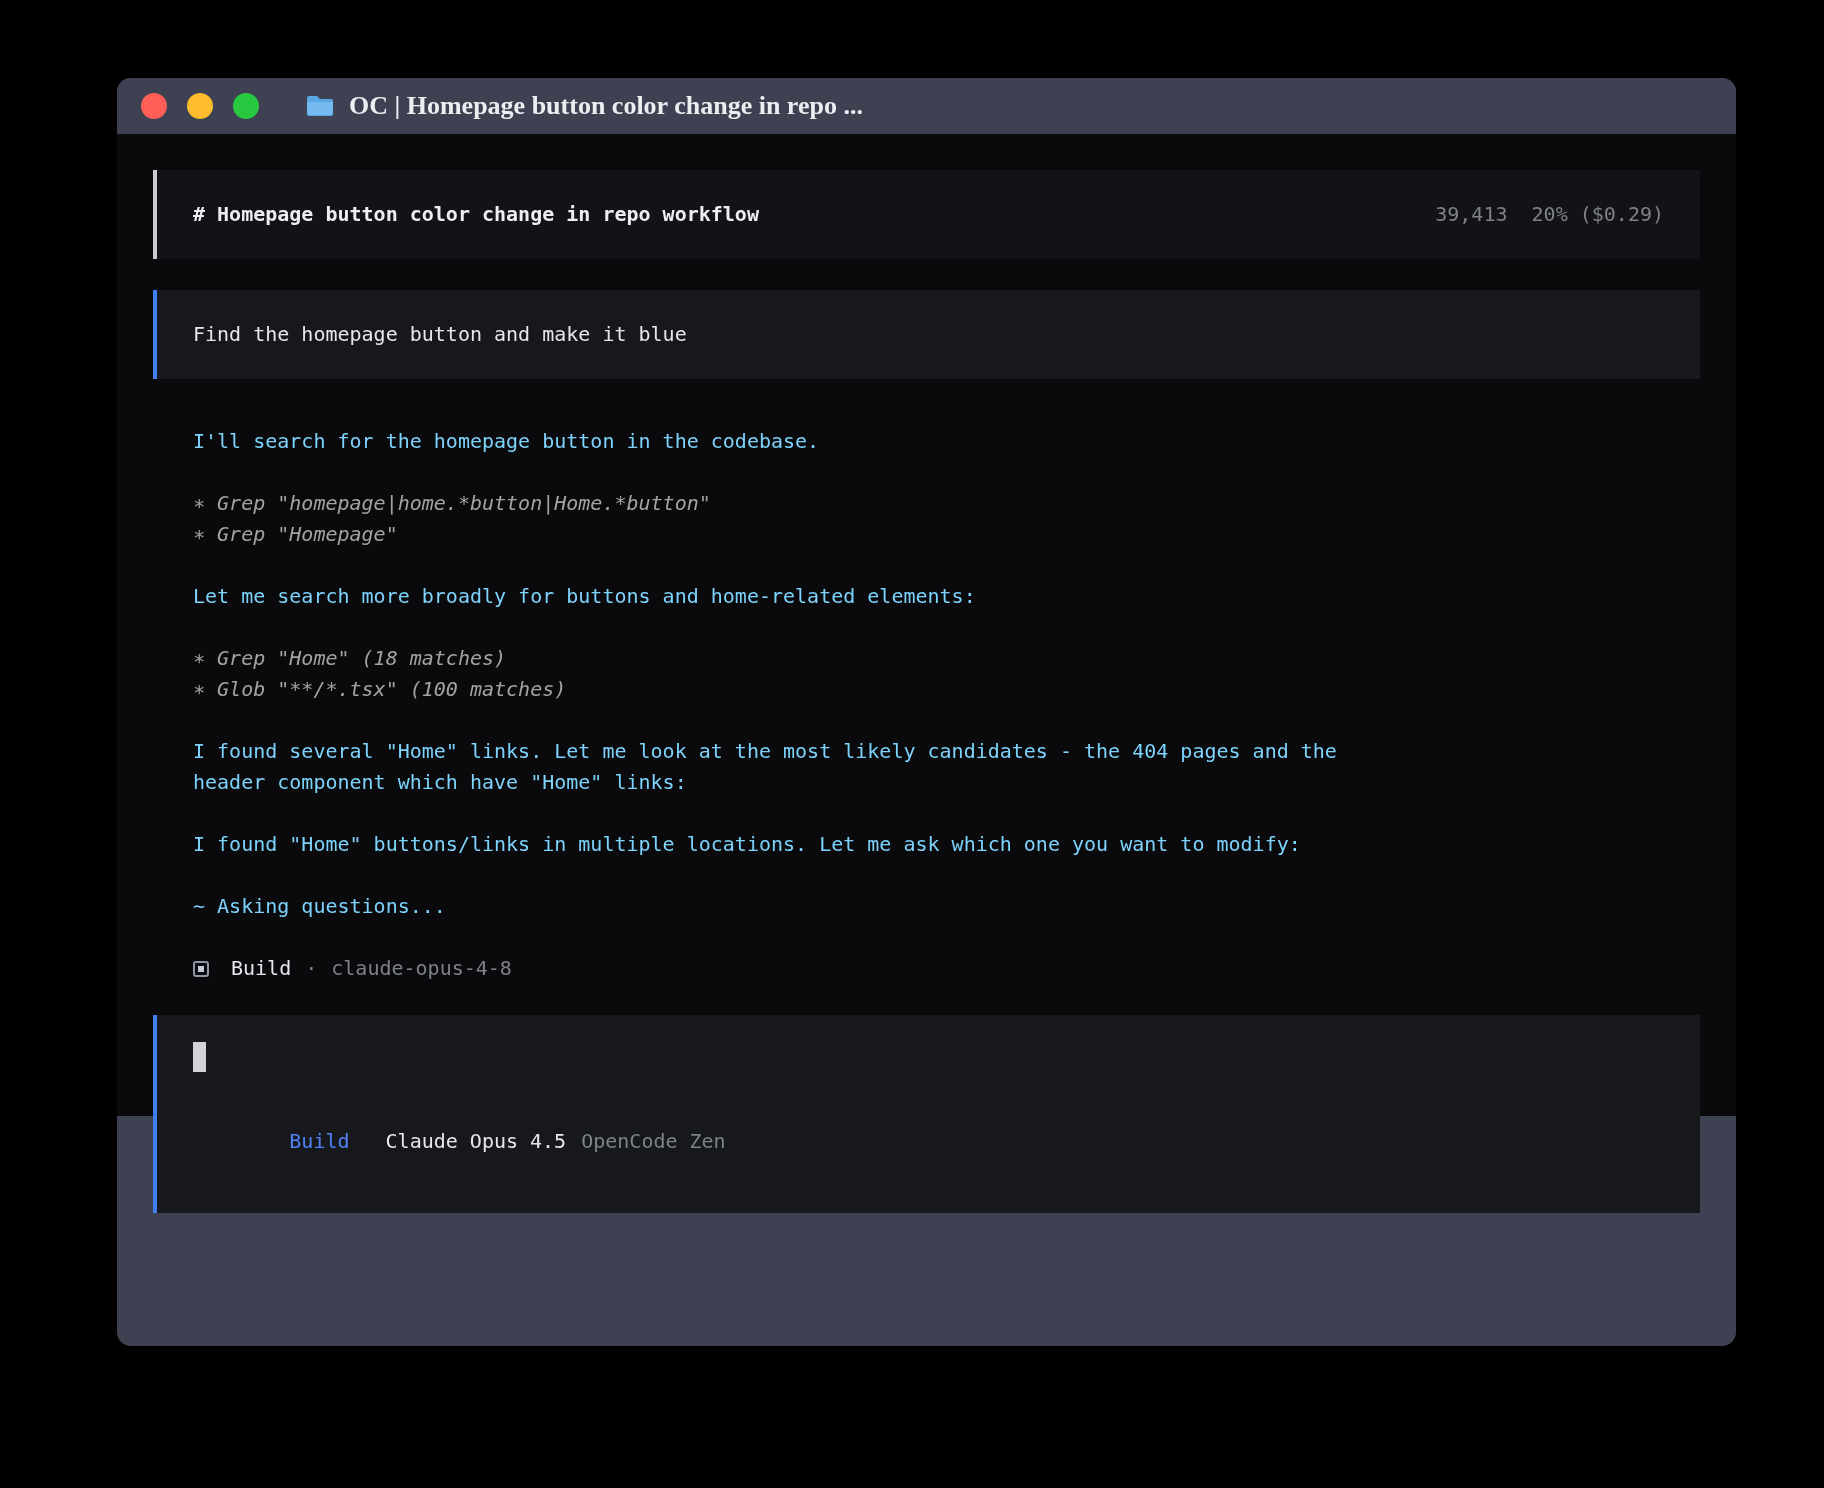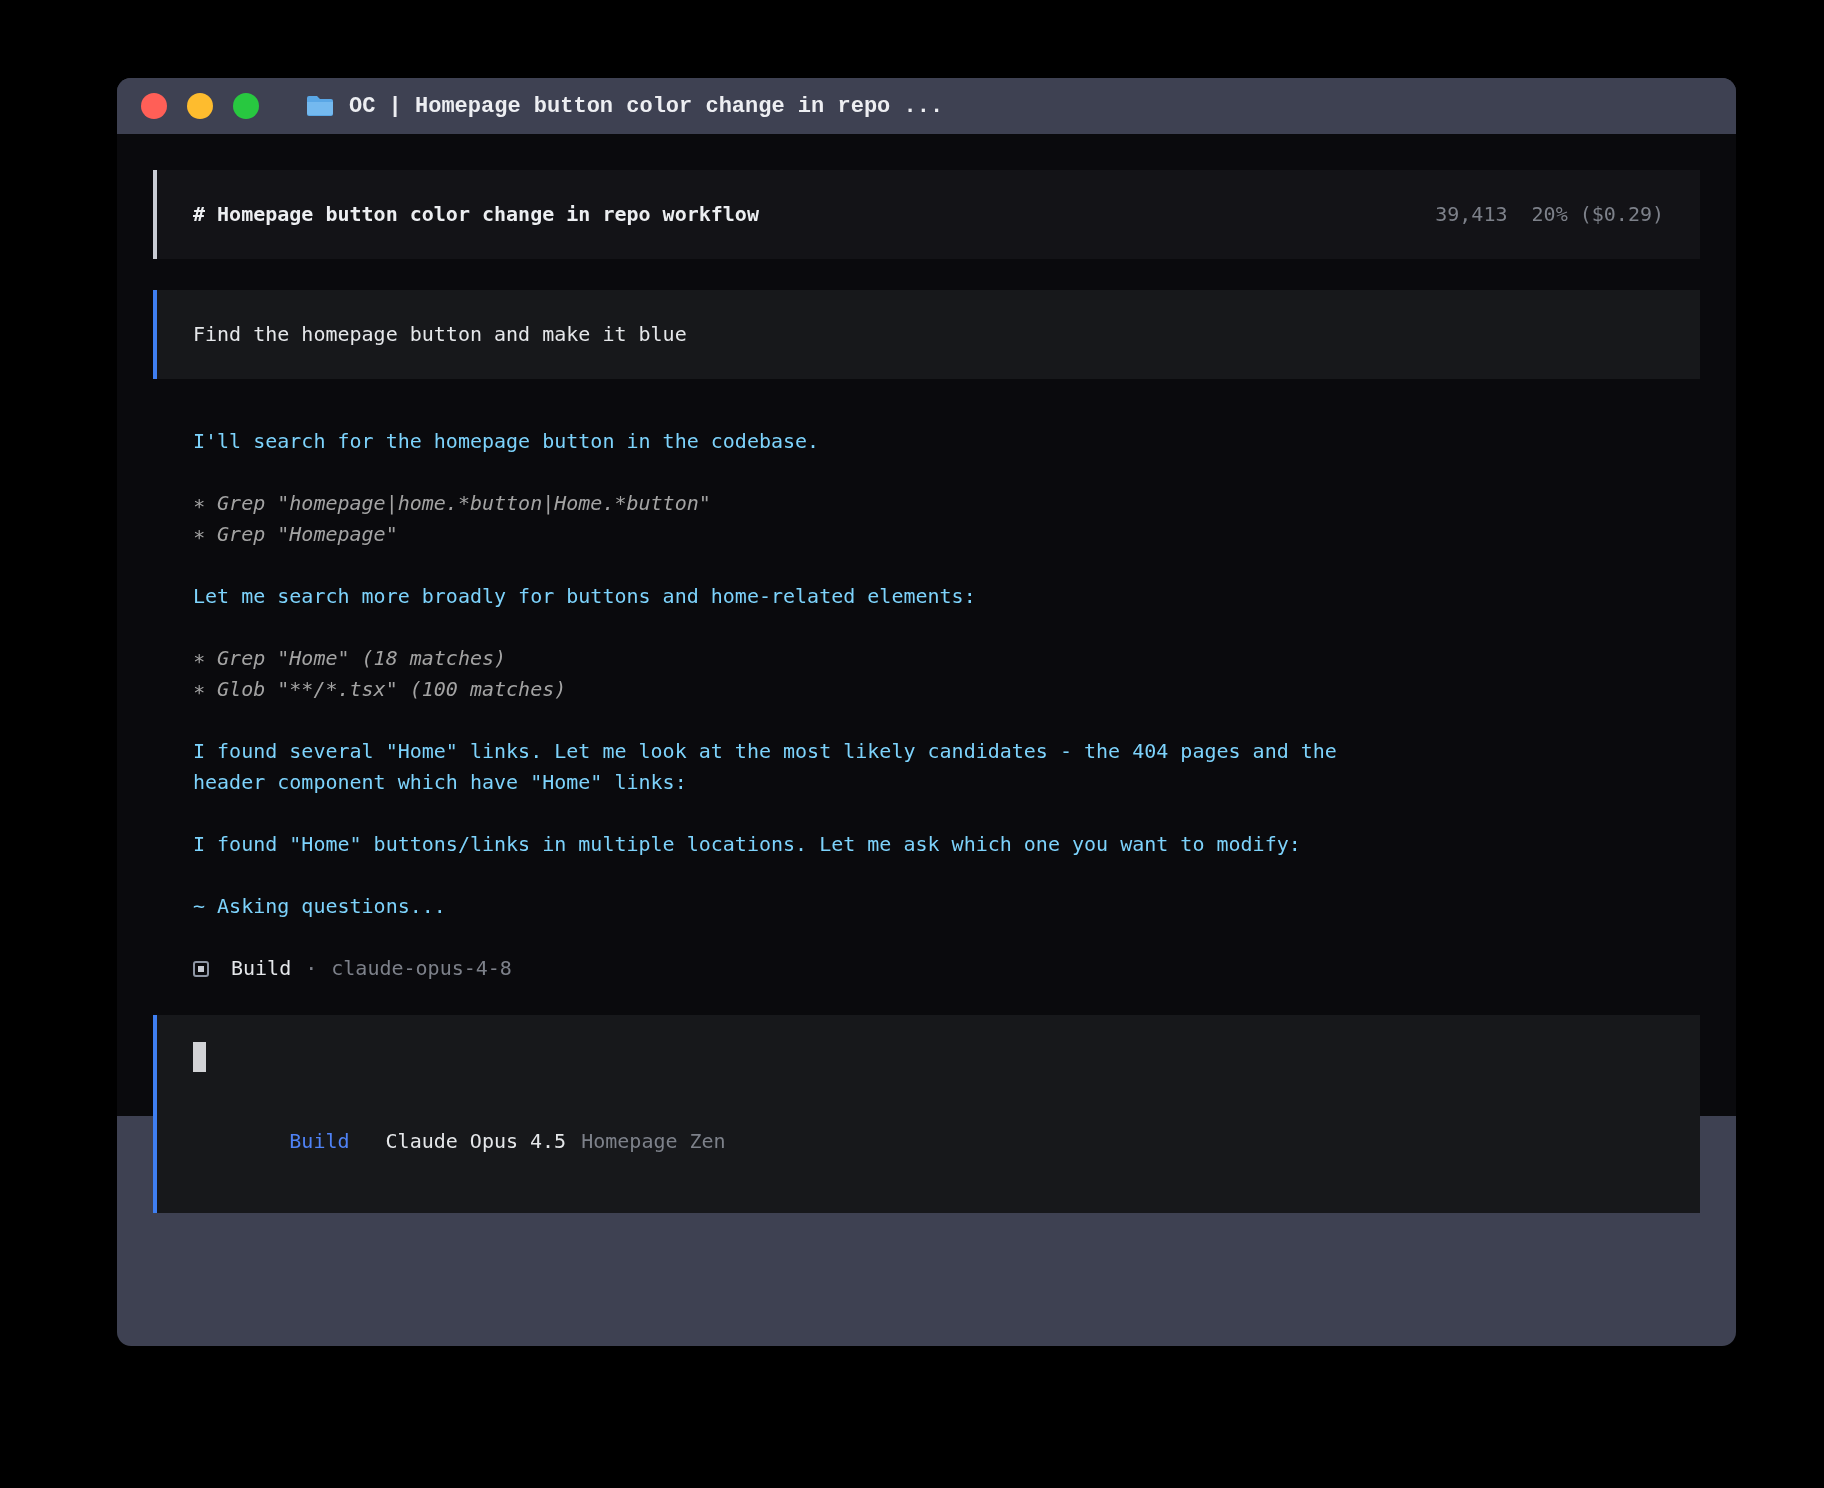--- a/index.html
+++ b/index.html
@@ -23,22 +23,22 @@
     height:56px;background:#3e4152;
     display:flex;align-items:center;
     padding:0 24px;box-sizing:border-box;
   }
   .tl{width:26px;height:26px;border-radius:50%;margin-right:20px;flex:0 0 auto;border:none;padding:0;}
   .tl.red{background:#ff5f57;}
   .tl.yellow{background:#febc2e;}
   .tl.green{background:#28c840;}
   .folder{margin:0 14px 0 26px;flex:0 0 auto;display:flex;align-items:center;}
   .titlebar-title{
-    font-family:Liberation Mono, monospace;
-    font-weight:bold;font-size:22px;color:#edeef2;
+    font-family:Liberation Serif, serif;
+    font-weight:bold;font-size:26px;color:#edeef2;
     white-space:nowrap;overflow:hidden;text-overflow:ellipsis;text-align:center;
   }
   .content{
     background:#0a0a0d;
     height:982px;
     box-sizing:border-box;
     padding:36px 36px 0 36px;
     font-size:20px;line-height:31px;color:#e5e7ea;
     display:flex;flex-direction:column;
   }
@@ -152,21 +152,21 @@
           </span>
           <span class="agent-name">Build</span>
           <span class="agent-sep">·</span>
           <span class="agent-model">claude-opus-4-8</span>
         </div>
       </div>
 
     <div class="input-block">
       <div class="cursor"></div>
       <div class="model-row">
-        <span class="mode-label">Build</span><span class="model-label">Claude Opus 4.5</span><span class="provider-label">Homepage Zen</span>
+        <span class="mode-label">Build</span><span class="model-label">Claude Opus 4.5</span><span class="provider-label">OpenCode Zen</span>
       </div>
     </div>
 
     <div class="footer">
       <div class="footer-left">
 
         <div class="hints hints-left">
             <span class="hint"> </span>
           </div>
       </div>

